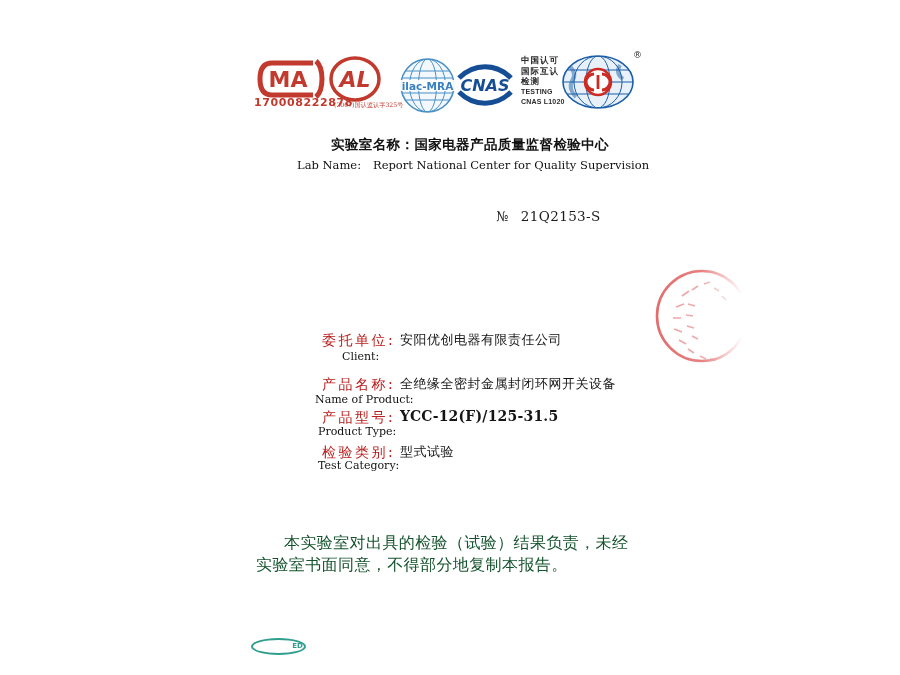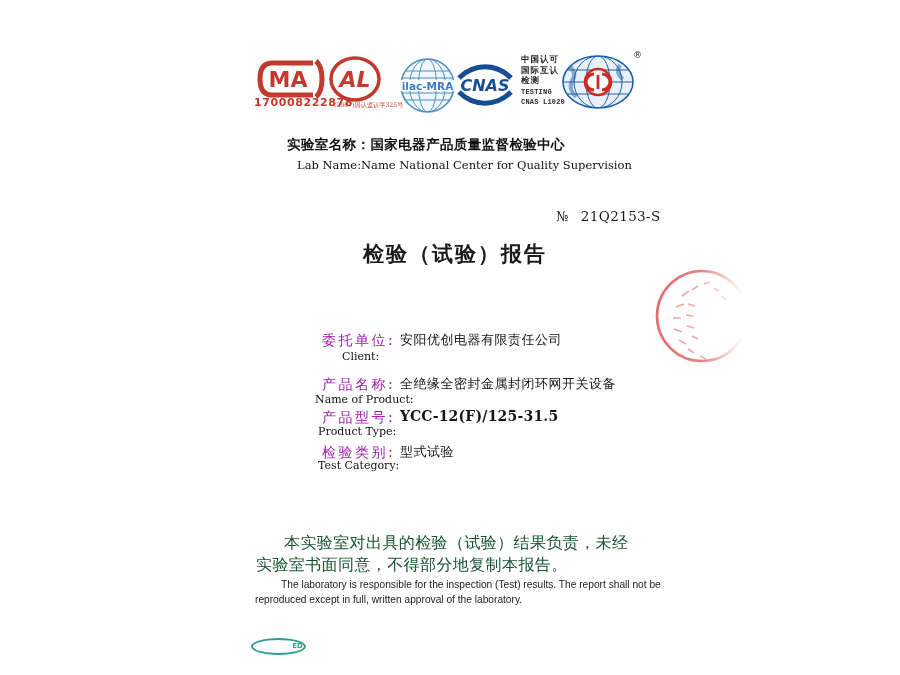--- a/index.html
+++ b/index.html
@@ -4,39 +4,39 @@
 <style>
   html,body{margin:0;padding:0;background:#ffffff;}
   .page{position:relative;width:900px;height:675px;background:#ffffff;overflow:hidden;
         font-family:"DejaVu Serif","Liberation Serif",serif;color:#1a1a1a;}
   .abs{position:absolute;white-space:nowrap;}
   svg text{font-family:"DejaVu Sans","Liberation Sans",sans-serif;}
 
   
   .cma-number{font-family:"DejaVu Sans",sans-serif;font-size:11px;font-weight:bold;color:#c23a2e;letter-spacing:.6px;}
   .cma-note{font-size:6.5px;color:#c23a2e;transform:scale(.95);transform-origin:left top;}
-  .cnas-caption{line-height:10.5px;color:#2b2b2b;font-family:Liberation Mono, monospace;}
+  .cnas-caption{line-height:10.5px;color:#2b2b2b;font-family:Liberation Sans, sans-serif;}
   .cnas-caption .cn{font-size:8.5px;font-weight:bold;letter-spacing:1px;}
   .cnas-caption .lat{font-size:7px;font-weight:bold;letter-spacing:.2px;}
   .reg-mark{font-size:9px;color:#333;font-family:"DejaVu Sans",sans-serif;}
 
   
-  .lab-cn{font-family:"DejaVu Sans",sans-serif;font-size:13.5px;font-weight:bold;letter-spacing:.4px;color:#111;}
+  .lab-cn{font-family:"DejaVu Sans",sans-serif;font-size:13.5px;font-weight:bold;letter-spacing:.4px;color:#111;margin-left:44px;}
   .lab-en{font-size:11.5px;color:#111;}
-  .lab-en .lbl{margin-right:0;}
+  .lab-en .lbl{margin-right:12px;}
 
   
   .report-no{font-size:13px;letter-spacing:.4px;}
   .report-no .val{margin-left:12px;font-size:13.5px;}
   .title-cn{font-family:"DejaVu Sans",sans-serif;font-size:21px;font-weight:bold;letter-spacing:2px;text-align:center;}
   .title-en{font-family:"DejaVu Sans Mono","Liberation Mono",monospace;font-size:18px;font-weight:bold;
             letter-spacing:1px;word-spacing:10px;text-align:center;color:#111;}
 
   
-  .f-label{font-size:14px;letter-spacing:2.5px;color:#a21caf;}
+  .f-label{font-size:14px;letter-spacing:2.5px;color:#b91c1c;}
   .f-value{position:absolute;left:78px;top:1px;font-size:13px;letter-spacing:.5px;color:#151515;}
   .f-value.latin{font-size:14px;letter-spacing:.2px;font-weight:bold;}
   .f-en{font-size:11px;color:#111;}
 
   
   .stmt-cn{white-space:normal;width:386px;font-size:16px;line-height:22px;letter-spacing:.4px;
            text-indent:28px;color:#14532d;}
   .stmt-en{white-space:normal;width:410px;font-family:"Liberation Sans","DejaVu Sans",sans-serif;
            font-size:10.2px;line-height:14.5px;text-indent:26px;color:#1a1a1a;}
 
@@ -113,28 +113,27 @@
       <path d="M34,21 a8,8 0 0 0 0,16 M42,21 a8,8 0 0 1 0,16" fill="none" stroke="#cc2b24" stroke-width="3"></path>
       <rect x="36.6" y="22" width="2.8" height="14" fill="#cc2b24"></rect>
     </svg>
     <span class="abs reg-mark" style="left:633px;top:50px;">®</span>
   </div>
 
   <div class="abs lab-cn" style="left:287px;top:136px;">
     <span>实验室名称：</span><span>国家电器产品质量监督检验中心</span>
   </div>
   <div class="abs lab-en" style="left:297px;top:158px;">
-    <span class="lbl">Lab Name:</span><span>Name National Center for Quality Supervision</span>
+    <span class="lbl">Lab Name:</span><span>Report National Center for Quality Supervision</span>
   </div>
 
-  <div class="abs report-no" style="left:556px;top:208px;">
+  <div class="abs report-no" style="left:496px;top:208px;">
     <span>№</span><span class="val">21Q2153-S</span>
   </div>
 
-  <div class="abs title-cn" style="left:300px;top:240px;width:310px;">检验（试验）报告</div>
 
   <svg class="abs" style="left:648px;top:260px;" width="118" height="116" viewBox="0 0 118 116">
     <defs>
       <linearGradient id="fade" x1="0" y1="0" x2="1" y2="0">
         <stop offset="0" stop-color="#fff" stop-opacity="1"></stop>
         <stop offset="0.45" stop-color="#fff" stop-opacity="0.85"></stop>
         <stop offset="0.8" stop-color="#fff" stop-opacity="0"></stop>
       </linearGradient>
       <mask id="fadeMask">
           <rect width="118" height="116" fill="url(#fade)"></rect>
@@ -172,17 +171,16 @@
     <div class="abs f-en" style="left:318px;top:425px;">Product Type:</div>
 
     <div class="abs" style="left:322px;top:442px;">
       <span class="f-label">检验类别:</span>
       <span class="f-value">型式试验</span>
     </div>
     <div class="abs f-en" style="left:318px;top:459px;">Test Category:</div>
   </div>
 
   <div class="abs stmt-cn" style="left:256px;top:532px;">本实验室对出具的检验（试验）结果负责，未经实验室书面同意，不得部分地复制本报告。</div>
-  <div class="abs stmt-en" style="left:255px;top:578px;">The laboratory is responsible for the inspection (Test) results. The report shall not be reproduced except in full, written approval of the laboratory.</div>
 
   <div class="abs wm" style="left:251px;top:638px;padding-left:38px;">ED</div>
 
 </div>
 
 </body></html>

